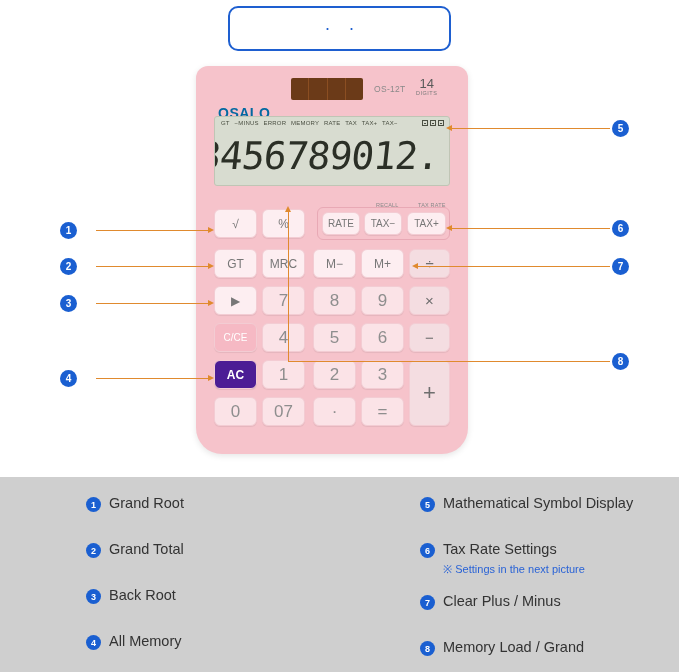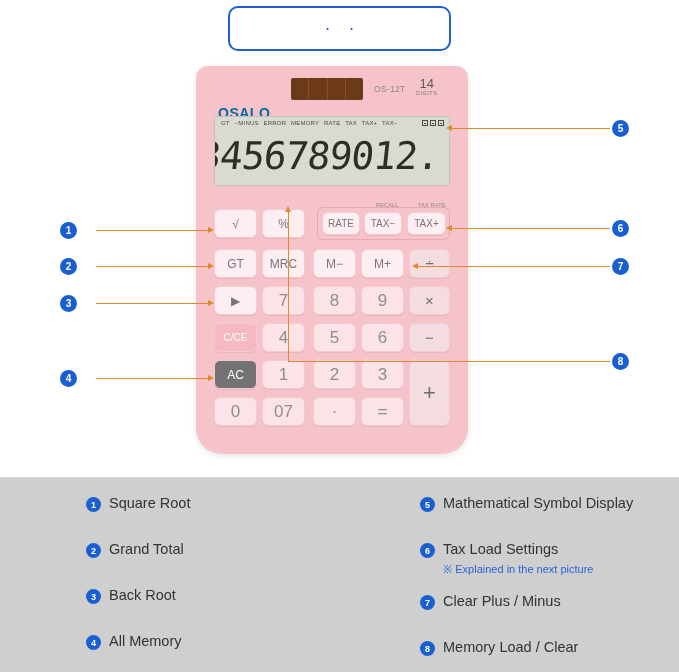--- a/index.html
+++ b/index.html
@@ -91,21 +91,21 @@
     border-radius:6px;
     background:#fbe3e7;
     border:1px solid #f3ccd3;
     display:flex; align-items:center; justify-content:center;
     color:#6e6e6e; font-size:15px;
     box-shadow: 0 1px 1px rgba(0,0,0,0.07);
     user-select:none;
   }
   .key.white { background:#fdeef1; color:#777; }
   .key.gray  { background:#f4dde1; color:#6e6e6e; }
-  .key.pinkdark { background:#737373; color:#fff; }
+  .key.pinkdark { background:#4c1d95; color:#fff;font-weight:bold; }
   .key.pinkmid { background:#f6b9c4; color:#fff; }
   .key.small { font-size:12px; }
   .key.xsmall { font-size:10px; }
   .key.num { color:#8e8e8e; font-size:17px; }
 
   .toprow-box {
     position:absolute; left:121px; top:141px; width:133px; height:33px;
     border:1px solid #e8a9b5; border-radius:6px;
   }
   .sup {
@@ -278,21 +278,21 @@
   <div class="bullet" style="left:612px; top:353px;">8</div>
   <div class="ln" style="left:288px; top:361px; width:322px;"></div>
   <div class="lnv" style="left:288px; top:212px; height:149px;"></div>
   <div class="arrow-u" style="left:285px; top:206px;"></div>
 
   <div class="legend">
 
     <div class="legend-col left">
       <div class="litem">
         <div class="b">1</div>
-        <div class="t">Square Root</div>
+        <div class="t">Grand Root</div>
       </div>
       <div class="litem">
         <div class="b">2</div>
         <div class="t">Grand Total</div>
       </div>
       <div class="litem">
         <div class="b">3</div>
         <div class="t">Back Root</div>
       </div>
       <div class="litem">
@@ -301,27 +301,27 @@
       </div>
     </div>
 
     <div class="legend-col right">
       <div class="litem">
         <div class="b">5</div>
         <div class="t">Mathematical Symbol Display</div>
       </div>
       <div class="litem" style="margin-bottom:30px;">
         <div class="b">6</div>
-        <div class="t">Tax Load Settings</div>
-        <div class="sub">※ Explained in the next picture</div>
+        <div class="t">Tax Rate Settings</div>
+        <div class="sub">※ Settings in the next picture</div>
       </div>
       <div class="litem">
         <div class="b">7</div>
         <div class="t">Clear Plus / Minus</div>
       </div>
       <div class="litem">
         <div class="b">8</div>
-        <div class="t">Memory Load / Clear</div>
+        <div class="t">Memory Load / Grand</div>
       </div>
     </div>
 
   </div>
 </div>
 
 </body></html>

